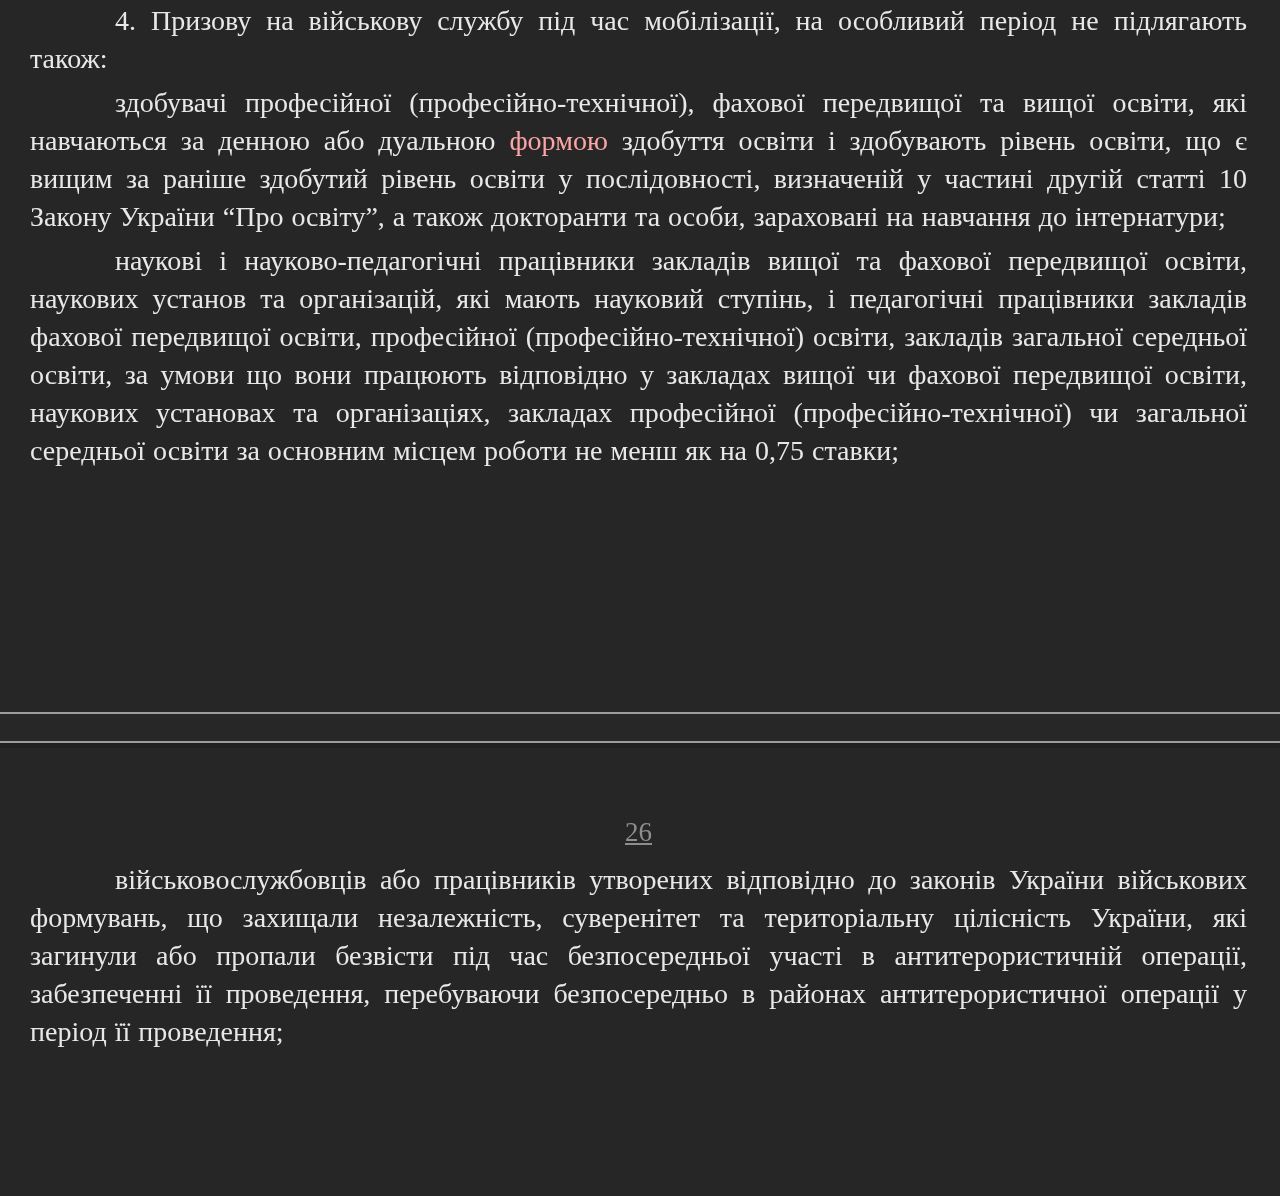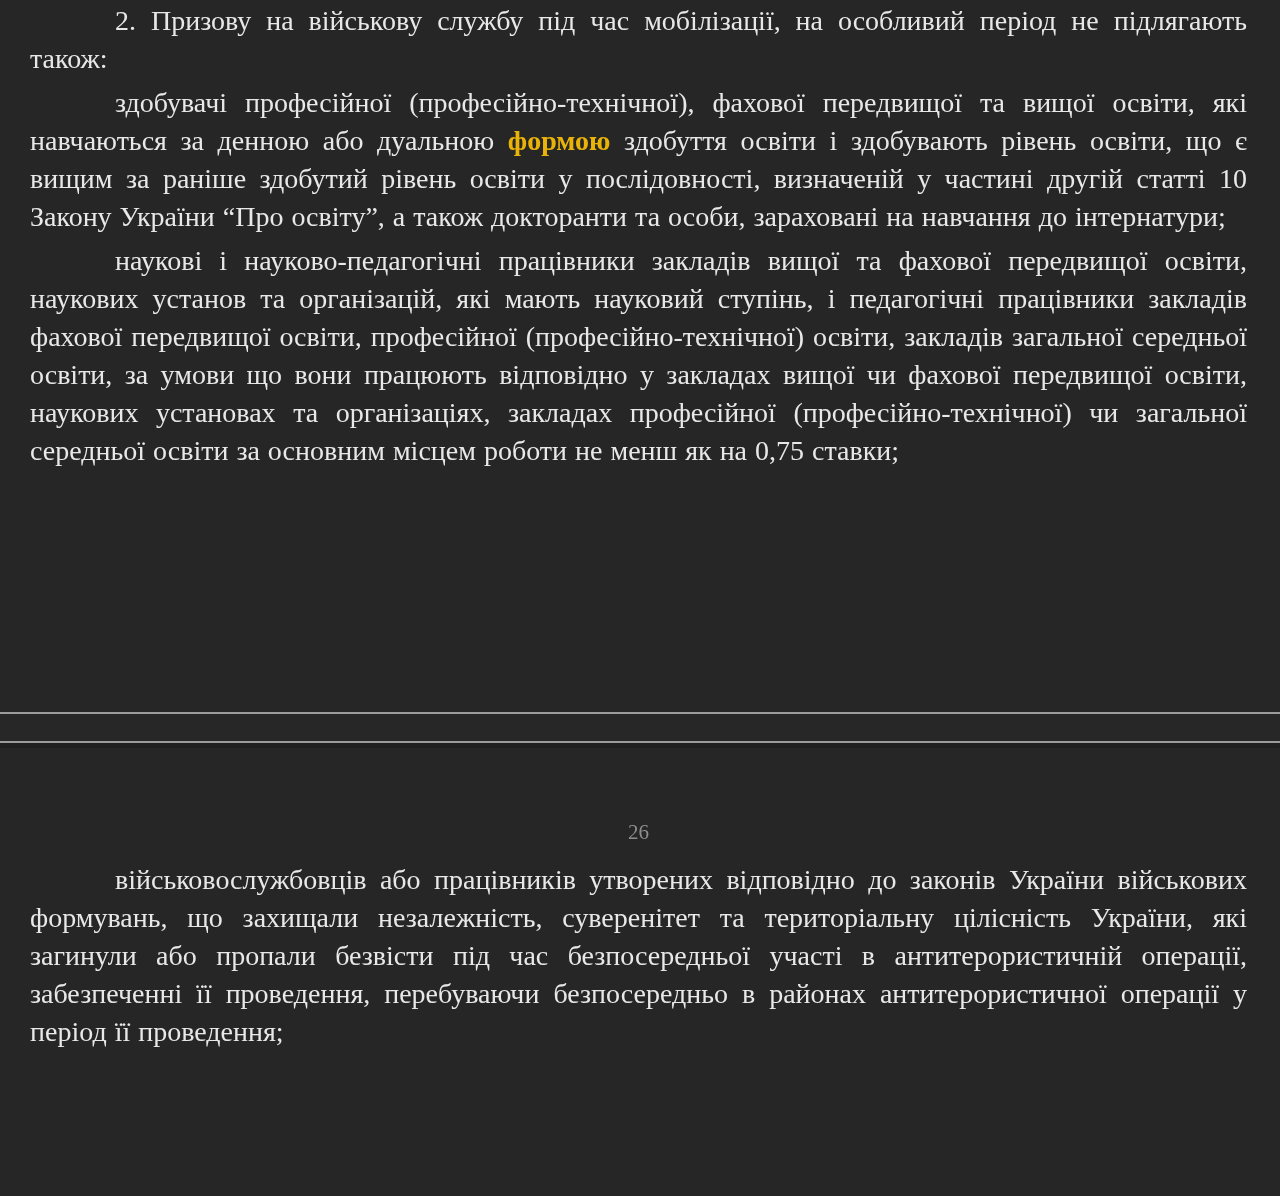--- a/index.html
+++ b/index.html
@@ -35,53 +35,54 @@
   p.para {
     margin: 0 0 6px 0;
     text-indent: 85px;
     text-align: justify;
     word-spacing: 1px;
   }
   .page-lower p.para {
     margin-bottom: 10px;
   }
   p.para b {
-    font-weight: bold;
-    color: #eab308;
+    font-weight: normal;
+    color: #fca5a5;
   }
   .page-divider {
     width: 1280px;
   }
   .edge-line {
     height: 2px;
     background: #9c9c9c;
   }
   .gap-inner {
     height: 27px;
     background: #272727;
   }
   .gap-shadow {
     height: 5px;
     background: #202020;
   }
   .page-number {
     margin: 71px 0 16px 0;
     text-align: center;
-    font-size: 21px;
+    font-size: 27px;
     line-height: 26px;
     color: #8d8d8d;
+    text-decoration: underline;
   }
 </style>
 </head>
 <body>
 
 <div class="viewer">
 
   <section class="page-upper">
-    <p class="para">2. Призову на військову службу під час мобілізації, на особливий період не підлягають також:</p>
+    <p class="para">4. Призову на військову службу під час мобілізації, на особливий період не підлягають також:</p>
 
     <p class="para"><span>здобувачі професійної (професійно-технічної), фахової передвищої та вищої освіти, які навчаються за денною або дуальною </span><b>формою</b><span> здобуття освіти і здобувають рівень освіти, що є вищим за раніше здобутий рівень освіти у послідовності, визначеній у частині другій статті 10 Закону України “Про освіту”, а також докторанти та особи, зараховані на навчання до інтернатури;</span></p>
 
     <p class="para">наукові і науково-педагогічні працівники закладів вищої та фахової передвищої освіти, наукових установ та організацій, які мають науковий ступінь, і педагогічні працівники закладів фахової передвищої освіти, професійної (професійно-технічної) освіти, закладів загальної середньої освіти, за умови що вони працюють відповідно у закладах вищої чи фахової передвищої освіти, наукових установах та організаціях, закладах професійної (професійно-технічної) чи загальної середньої освіти за основним місцем роботи не менш як на 0,75 ставки;</p>
   </section>
 
   <div class="page-divider">
     <div class="edge-line"></div>
     <div class="gap-inner"></div>
     <div class="edge-line"></div>

